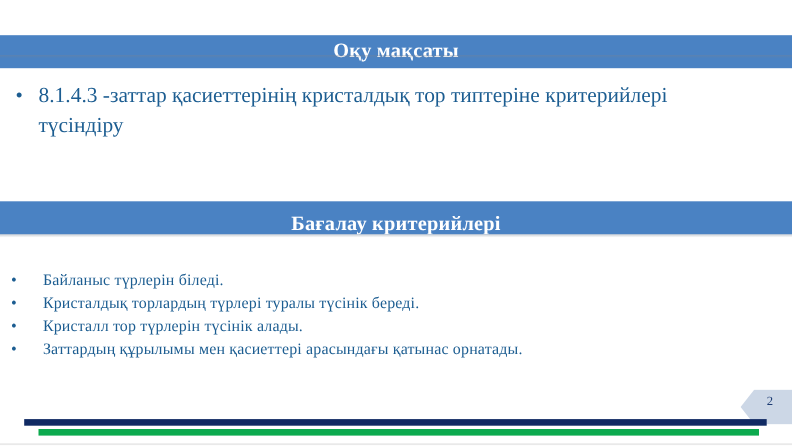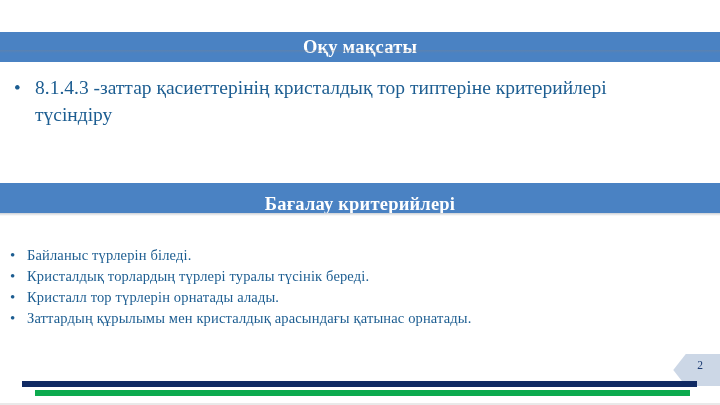--- a/index.html
+++ b/index.html
@@ -98,20 +98,21 @@
     color: #1c5d91;
     font-size: 15px;
     line-height: 20.5px;
     text-align: left;
     padding-left: 4px;
     box-sizing: border-box;
   }
   .criteria-text {
     flex: 1 1 auto;
     letter-spacing: 0.15px;
+    margin-left: 12px;
   }
 
   
   #page-badge {
     position: absolute;
     top: 354px;
     left: 663px;
     width: 57px;
     height: 32px;
     background: #ccd7e6;
@@ -180,25 +181,25 @@
     <div class="criteria-item">
       <span class="criteria-bullet">•</span>
       <span class="criteria-text">Байланыс түрлерін  біледі.</span>
     </div>
     <div class="criteria-item">
       <span class="criteria-bullet">•</span>
       <span class="criteria-text">Кристалдық торлардың түрлері туралы түсінік береді.</span>
     </div>
     <div class="criteria-item">
       <span class="criteria-bullet">•</span>
-      <span class="criteria-text">Кристалл тор түрлерін орнатады алады.</span>
-    </div>
-    <div class="criteria-item">
-      <span class="criteria-bullet">•</span>
-      <span class="criteria-text">Заттардың құрылымы мен кристалдық арасындағы қатынас орнатады.</span>
+      <span class="criteria-text">Кристалл тор түрлерін түсінік алады.</span>
+    </div>
+    <div class="criteria-item">
+      <span class="criteria-bullet">•</span>
+      <span class="criteria-text">Заттардың құрылымы мен қасиеттері арасындағы қатынас орнатады.</span>
     </div>
   </div>
 
   <div id="page-badge"></div>
   <div id="page-number">2</div>
 
   <div id="footer-bar-navy"></div>
   <div id="footer-bar-green"></div>
   <div id="bottom-edge"></div>
 

